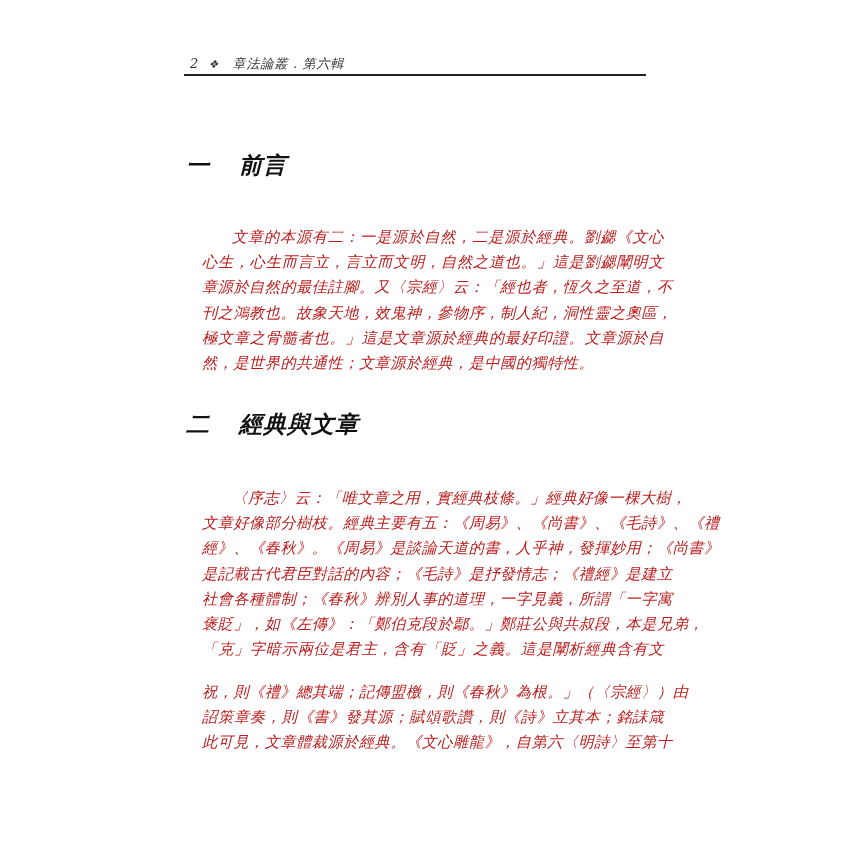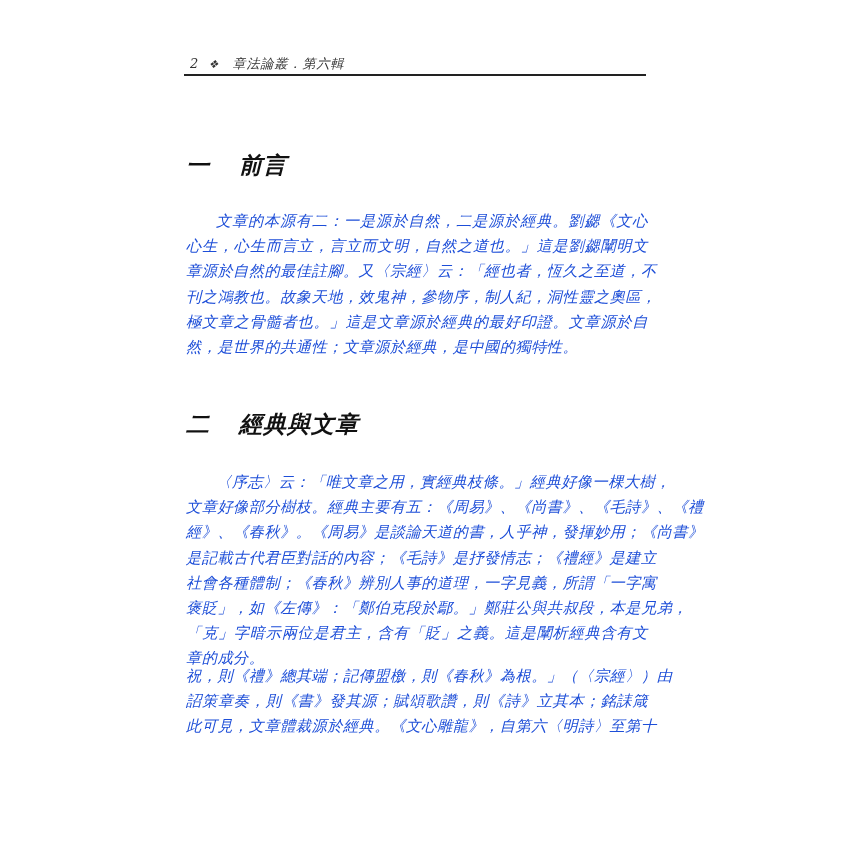--- a/index.html
+++ b/index.html
@@ -8,21 +8,21 @@
   .page { position: absolute; left: 0; top: 0; width: 712px; height: 850px; font-style: italic; }
   .running-head { position: absolute; left: 190px; top: 55px; width: 455px;
                   font-size: 13px; letter-spacing: 1px; color: #333; }
   .running-head .folio { margin-right: 4px; }
   .running-head .orn { font-size: 11px; margin-right: 8px; }
   .head-rule { position: absolute; left: 184px; top: 74px; width: 462px; height: 1.5px; background: #222; }
   .section-heading { position: absolute; left: 186px; font-family: "DejaVu Sans", "Liberation Sans", sans-serif;
                      font-size: 23px; font-weight: bold; color: #111; letter-spacing: 1px; }
   .section-heading .num { display: inline-block; width: 44px; }
   .para { position: absolute; left: 186px; width: 462px; font-size: 15.2px; line-height: 25.2px;
-          text-align: justify; letter-spacing: 0.5px; color: #1d4ed8; margin: 0; }
+          text-align: justify; letter-spacing: 0.5px; color: #b91c1c; margin: 16px; }
   .line { display: block; white-space: nowrap; text-align-last: justify; }
   .line.last { text-align-last: left; }
   .indent { padding-left: 30px; }
 </style>
 </head>
 <body>
 
 <div class="page">
 
   <div class="running-head">
@@ -52,21 +52,20 @@
   </div>
 
   <p class="para" style="top:470px;">
     <span class="line indent">〈序志〉云：「唯文章之用，實經典枝條。」經典好像一棵大樹，</span>
     <span class="line">文章好像部分樹枝。經典主要有五：《周易》、《尚書》、《毛詩》、《禮</span>
     <span class="line">經》、《春秋》。《周易》是談論天道的書，人乎神，發揮妙用；《尚書》</span>
     <span class="line">是記載古代君臣對話的內容；《毛詩》是抒發情志；《禮經》是建立</span>
     <span class="line">社會各種體制；《春秋》辨別人事的道理，一字見義，所謂「一字寓</span>
     <span class="line">褒貶」，如《左傳》：「鄭伯克段於鄢。」鄭莊公與共叔段，本是兄弟，</span>
     <span class="line">「克」字暗示兩位是君主，含有「貶」之義。這是闡析經典含有文</span>
-    <span class="line last">章的成分。</span>
   </p>
 
   <p class="para" style="top:664px;">
     <span class="line">祝，則《禮》總其端；記傳盟檄，則《春秋》為根。」（〈宗經〉）由</span>
     <span class="line">詔策章奏，則《書》發其源；賦頌歌讚，則《詩》立其本；銘誄箴</span>
     <span class="line">此可見，文章體裁源於經典。《文心雕龍》，自第六〈明詩〉至第十</span>
   </p>
 
 </div>
 

